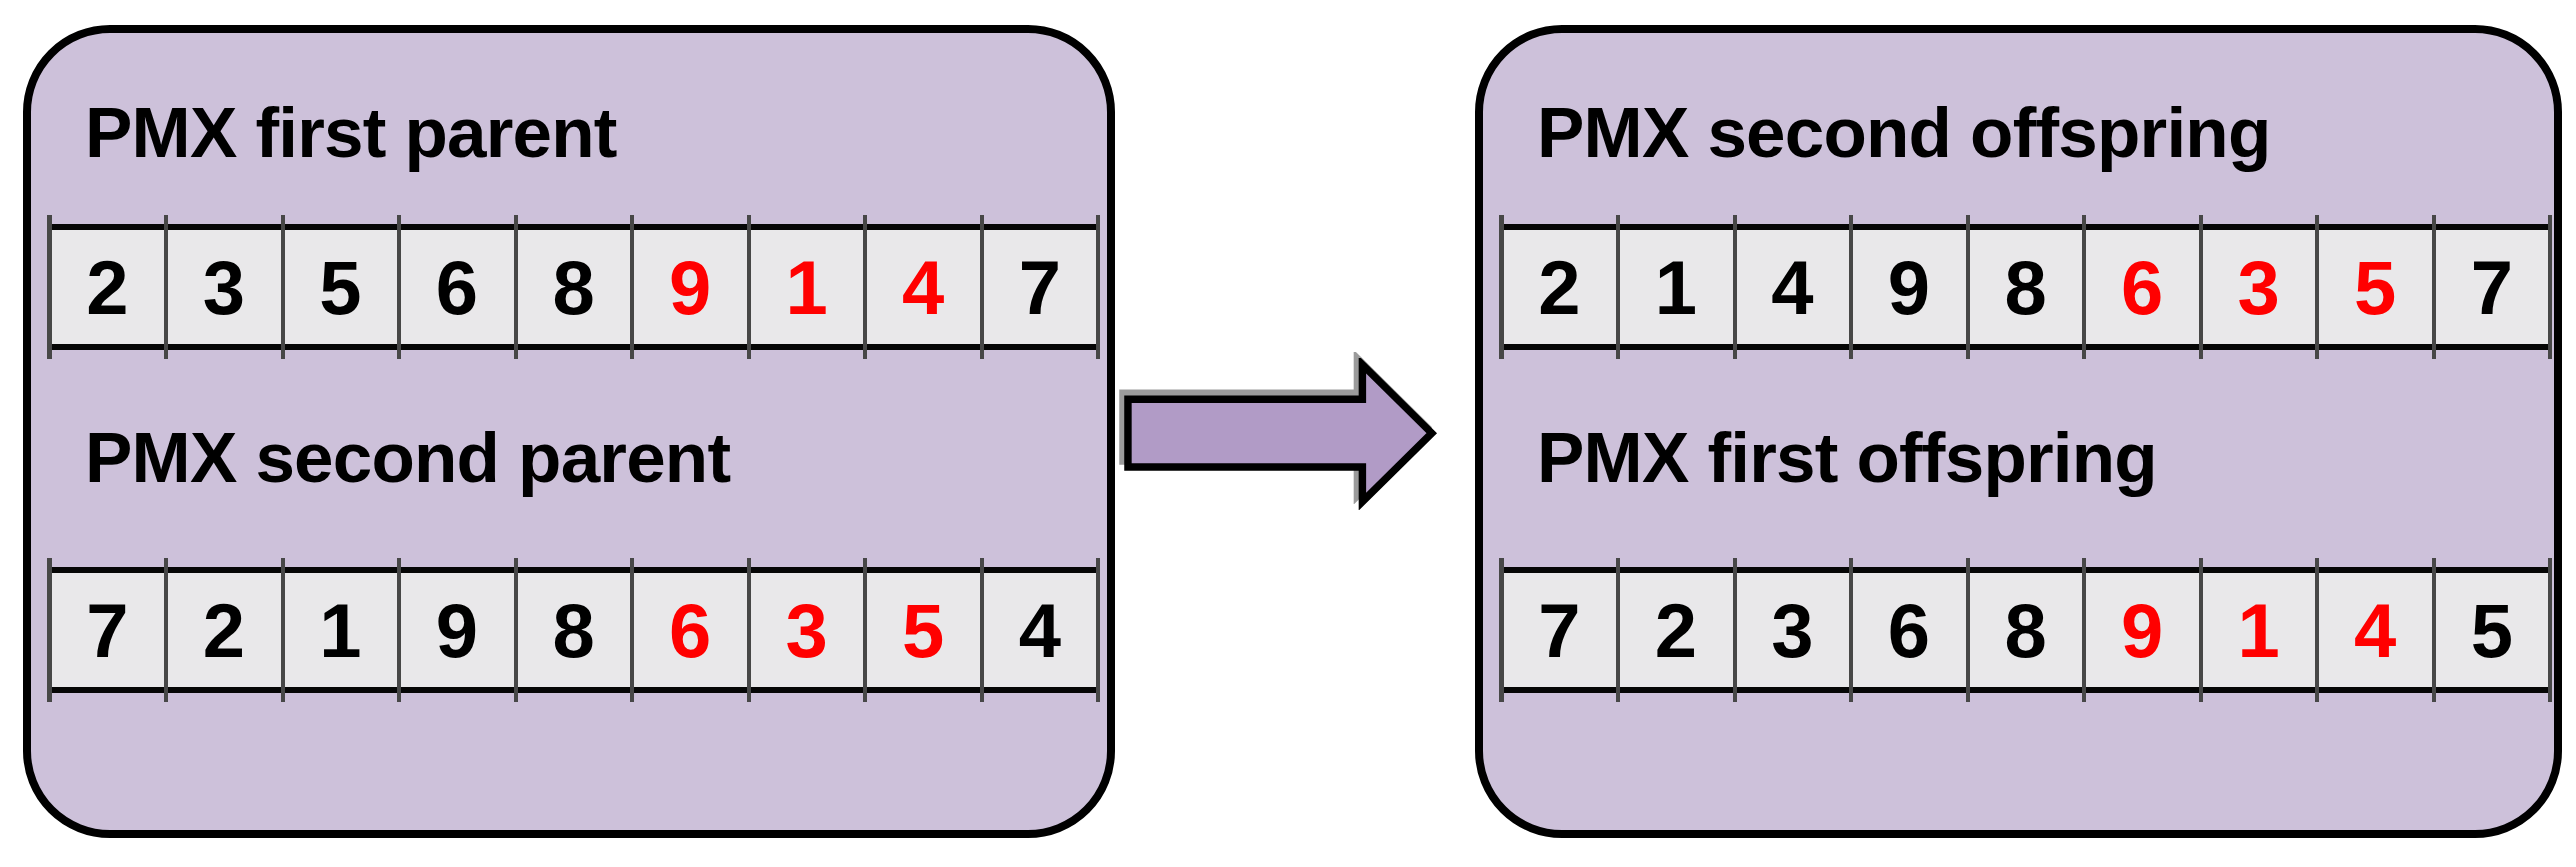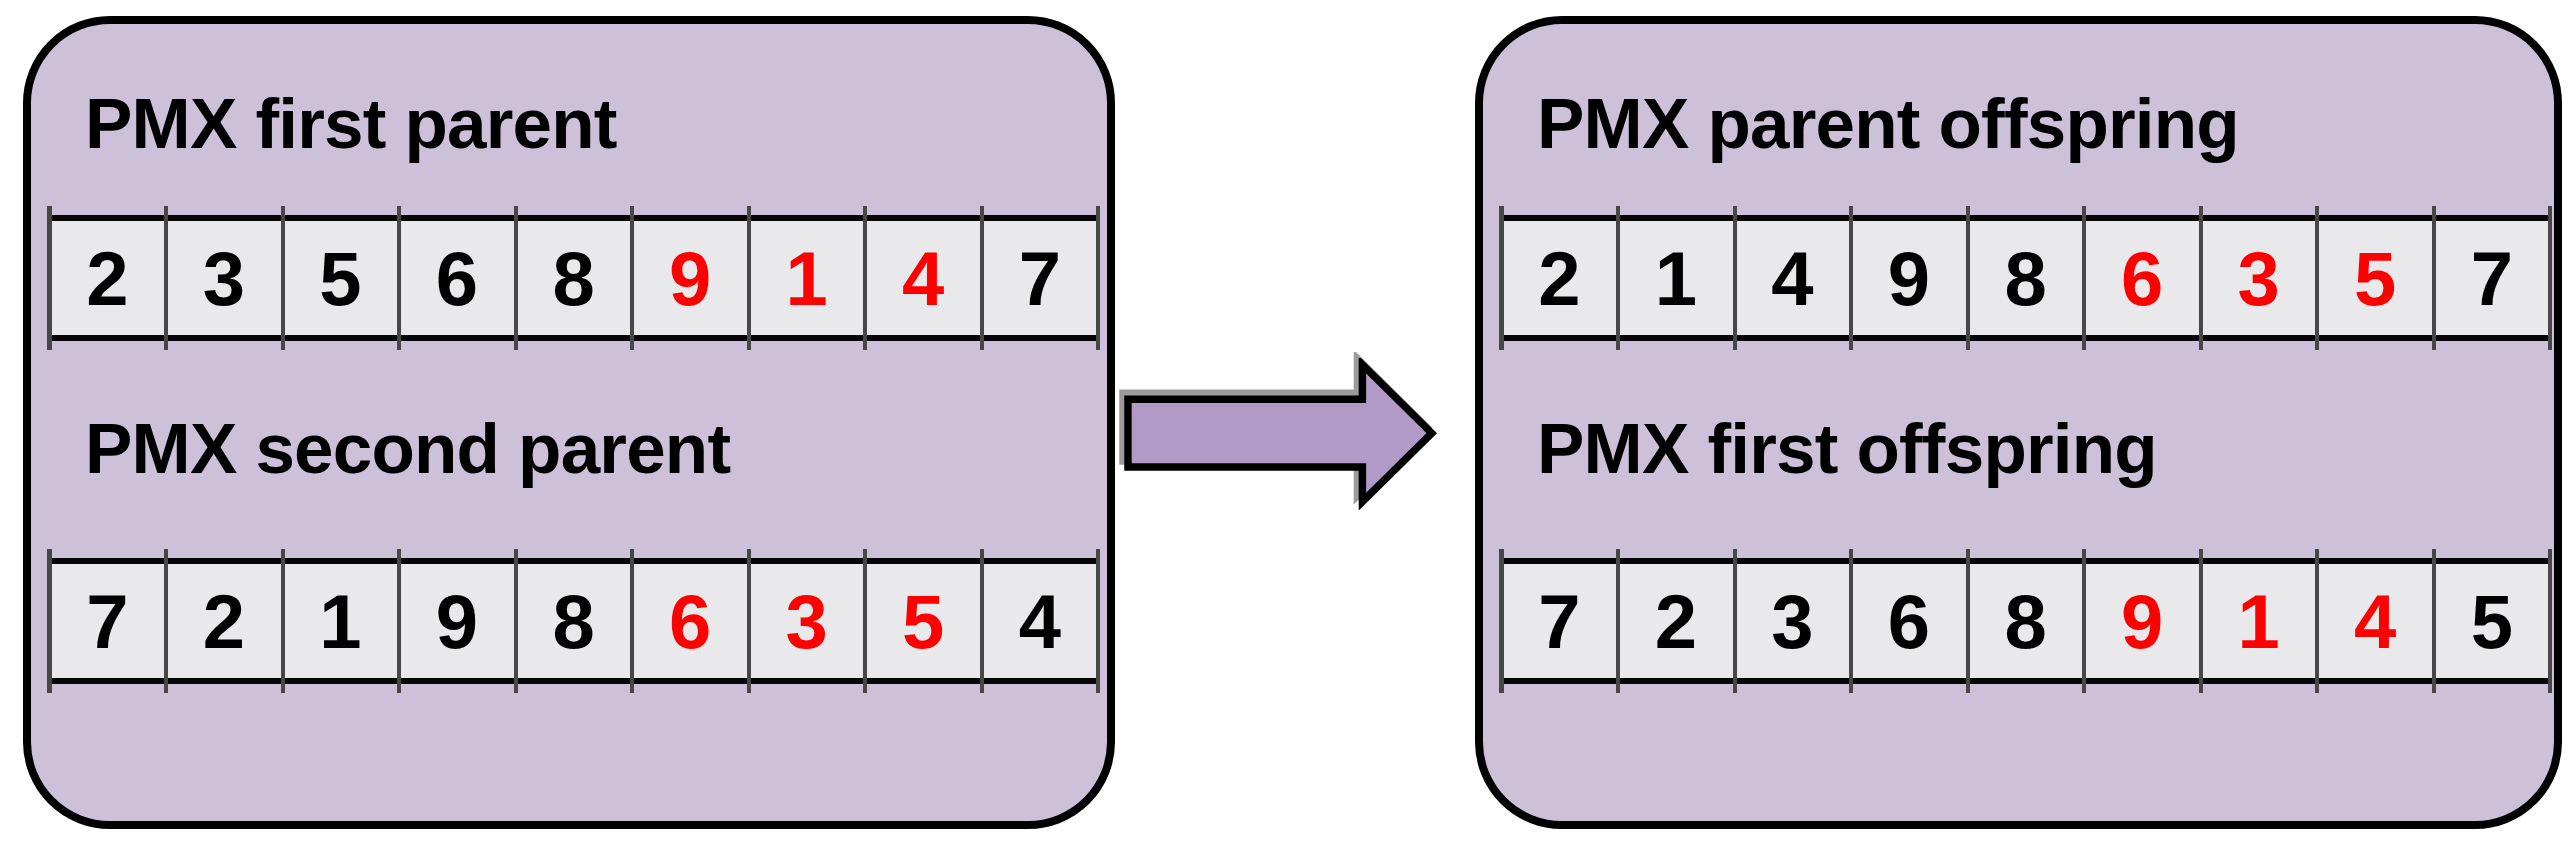--- a/index.html
+++ b/index.html
@@ -10,21 +10,21 @@
   }
   .canvas {
     position: relative;
     width: 2576px;
     height: 868px;
     background: #ffffff;
     overflow: hidden;
   }
   .panel {
     position: absolute;
-    top: 16px;
+    top: 25px;
     height: 813px;
     box-sizing: border-box;
     background: #cdc1da;
     border: 8.2px solid #000000;
     border-radius: 87px;
   }
   .panel.left  { left: 23px;   width: 1092px; }
   .panel.right { left: 1475px; width: 1087px; }
 
   .title {
@@ -129,21 +129,21 @@
     </div>
   </section>
 
   <div class="arrow-wrap">
     <svg width="317" height="152" viewBox="0 0 384 184" xmlns="http://www.w3.org/2000/svg">
       <polygon class="arrow-shape" points="6,50 290,50 290,8 374,91 290,174 290,132 6,132"></polygon>
     </svg>
   </div>
 
   <section class="panel right">
-    <h2 class="title t1">PMX parent offspring</h2>
+    <h2 class="title t1">PMX second offspring</h2>
 
     <div class="row r1">
       <div class="cell">2</div>
       <div class="cell">1</div>
       <div class="cell">4</div>
       <div class="cell">9</div>
       <div class="cell">8</div>
       <div class="cell hl">6</div>
       <div class="cell hl">3</div>
       <div class="cell hl">5</div>

